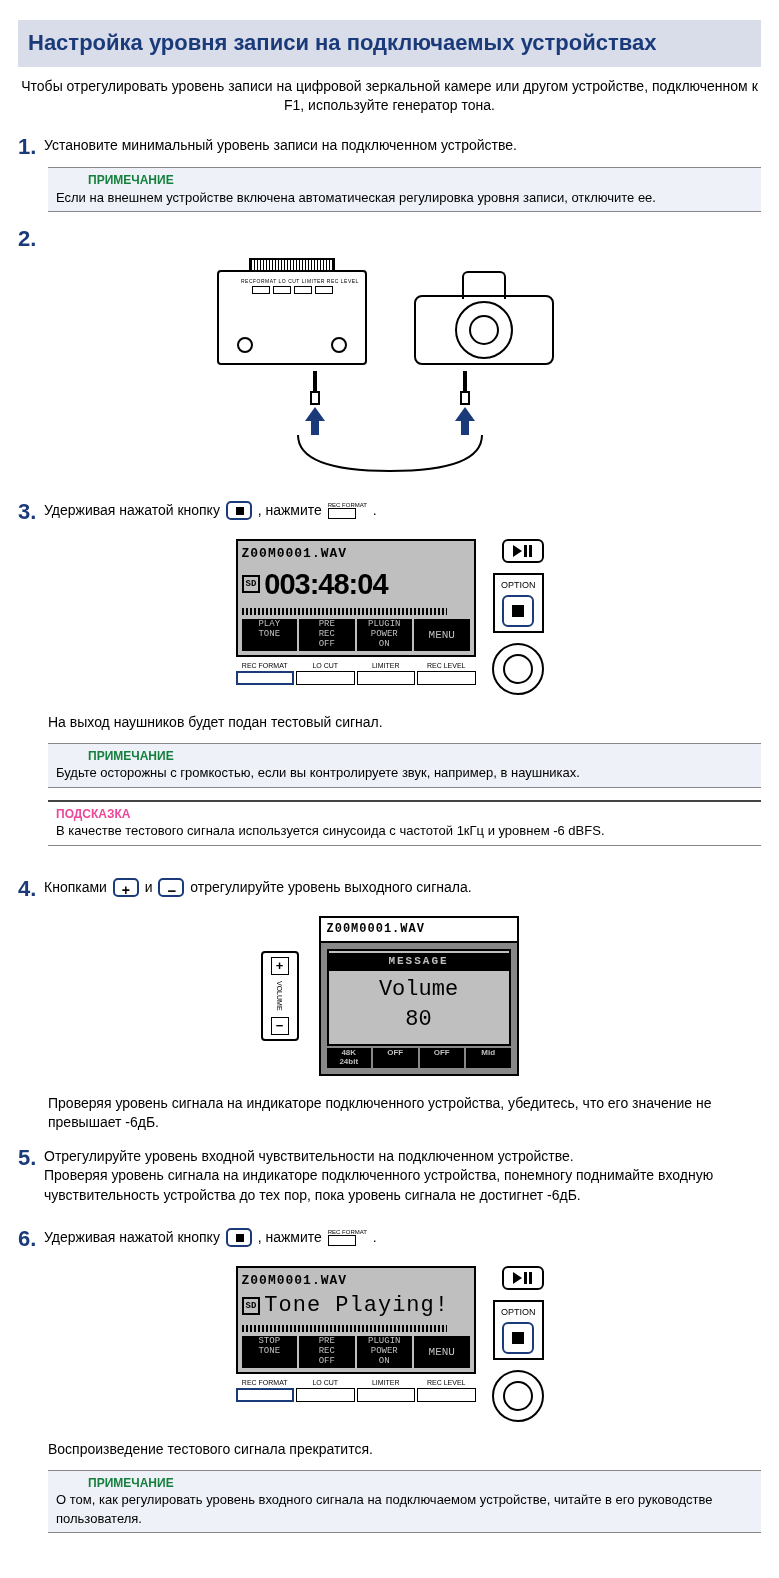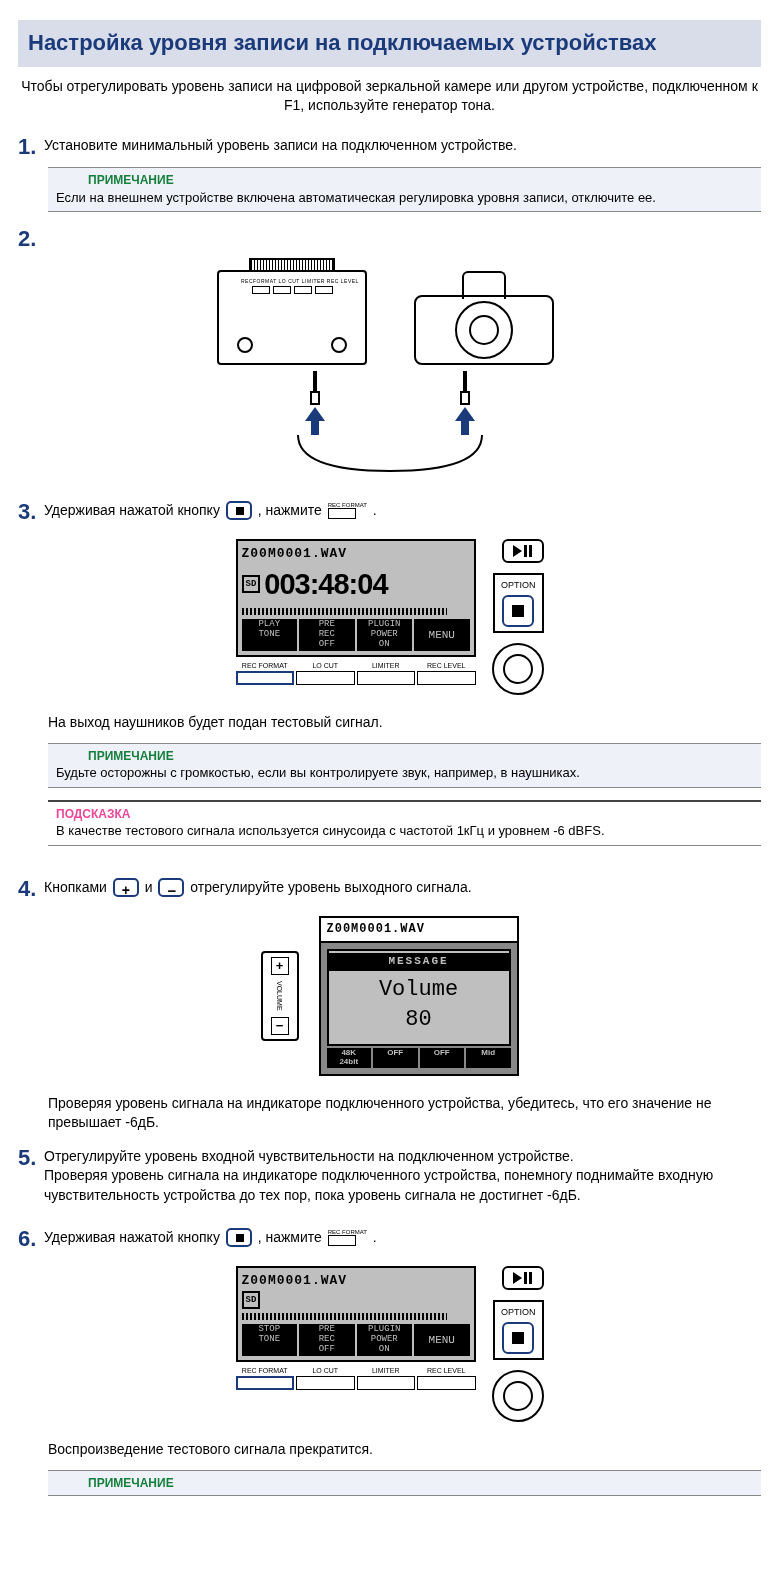--- a/index.html
+++ b/index.html
@@ -361,20 +361,21 @@
     <span>.</span>
   </div>
 </div>
 
 <div class="device-illus">
   <div class="lcd-unit">
     <div class="lcd-screen">
       <div class="lcd-fname">Z00M0001.WAV</div>
       <div class="lcd-time-row">
         <span class="lcd-sd">SD</span>
+        <span class="lcd-text-big">Tone Playing!</span>
       </div>
       <div class="lcd-meter"></div>
       <div class="lcd-softkeys">
         <div class="lcd-sk lcd-sk-stack">
             <span>STOP</span>
             <span>TONE</span>
           </div>
         <div class="lcd-sk lcd-sk-stack">
             <span>PRE</span>
             <span>REC</span>
@@ -421,13 +422,14 @@
     </div>
     <div class="wheel">
         <div class="inner"></div>
       </div>
   </div>
 </div>
 
 <p class="sub-text">Воспроизведение тестового сигнала прекратится.</p>
 <div class="note-box">
   <div class="note-title">ПРИМЕЧАНИЕ</div>
+  <div class="note-text">О том, как регулировать уровень входного сигнала на подключаемом устройстве, читайте в его руководстве пользователя.</div>
 </div>
 
 </body></html>

